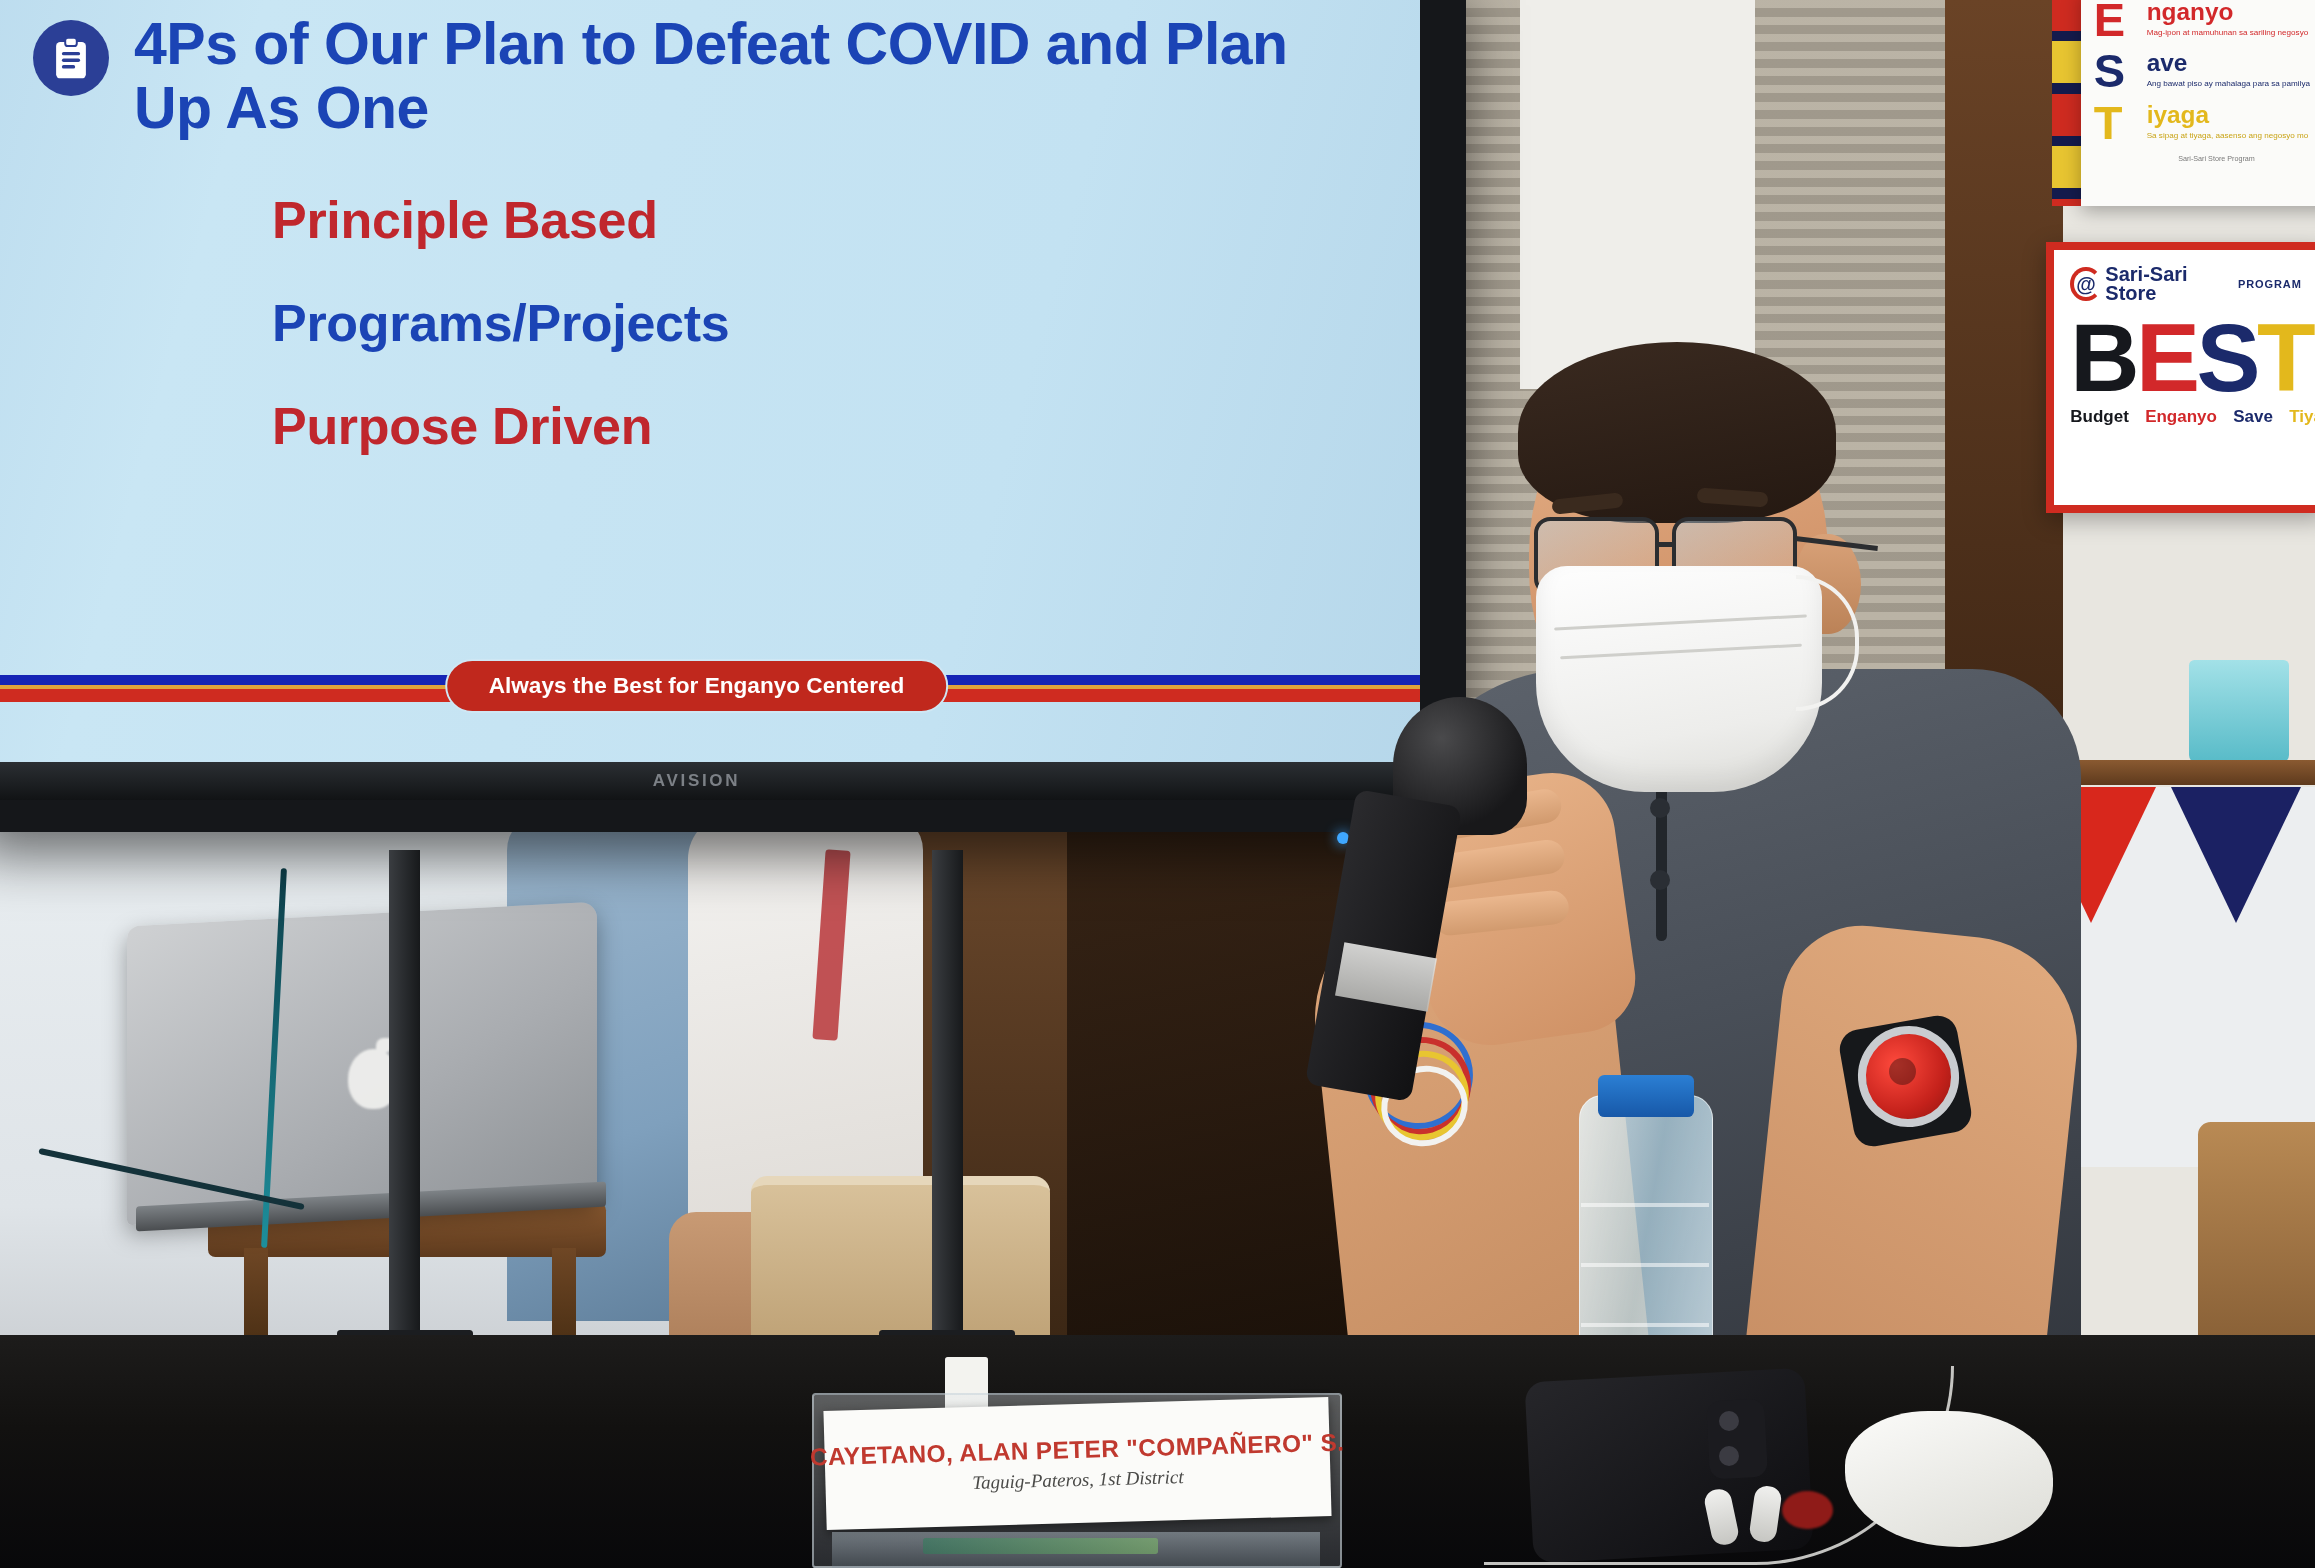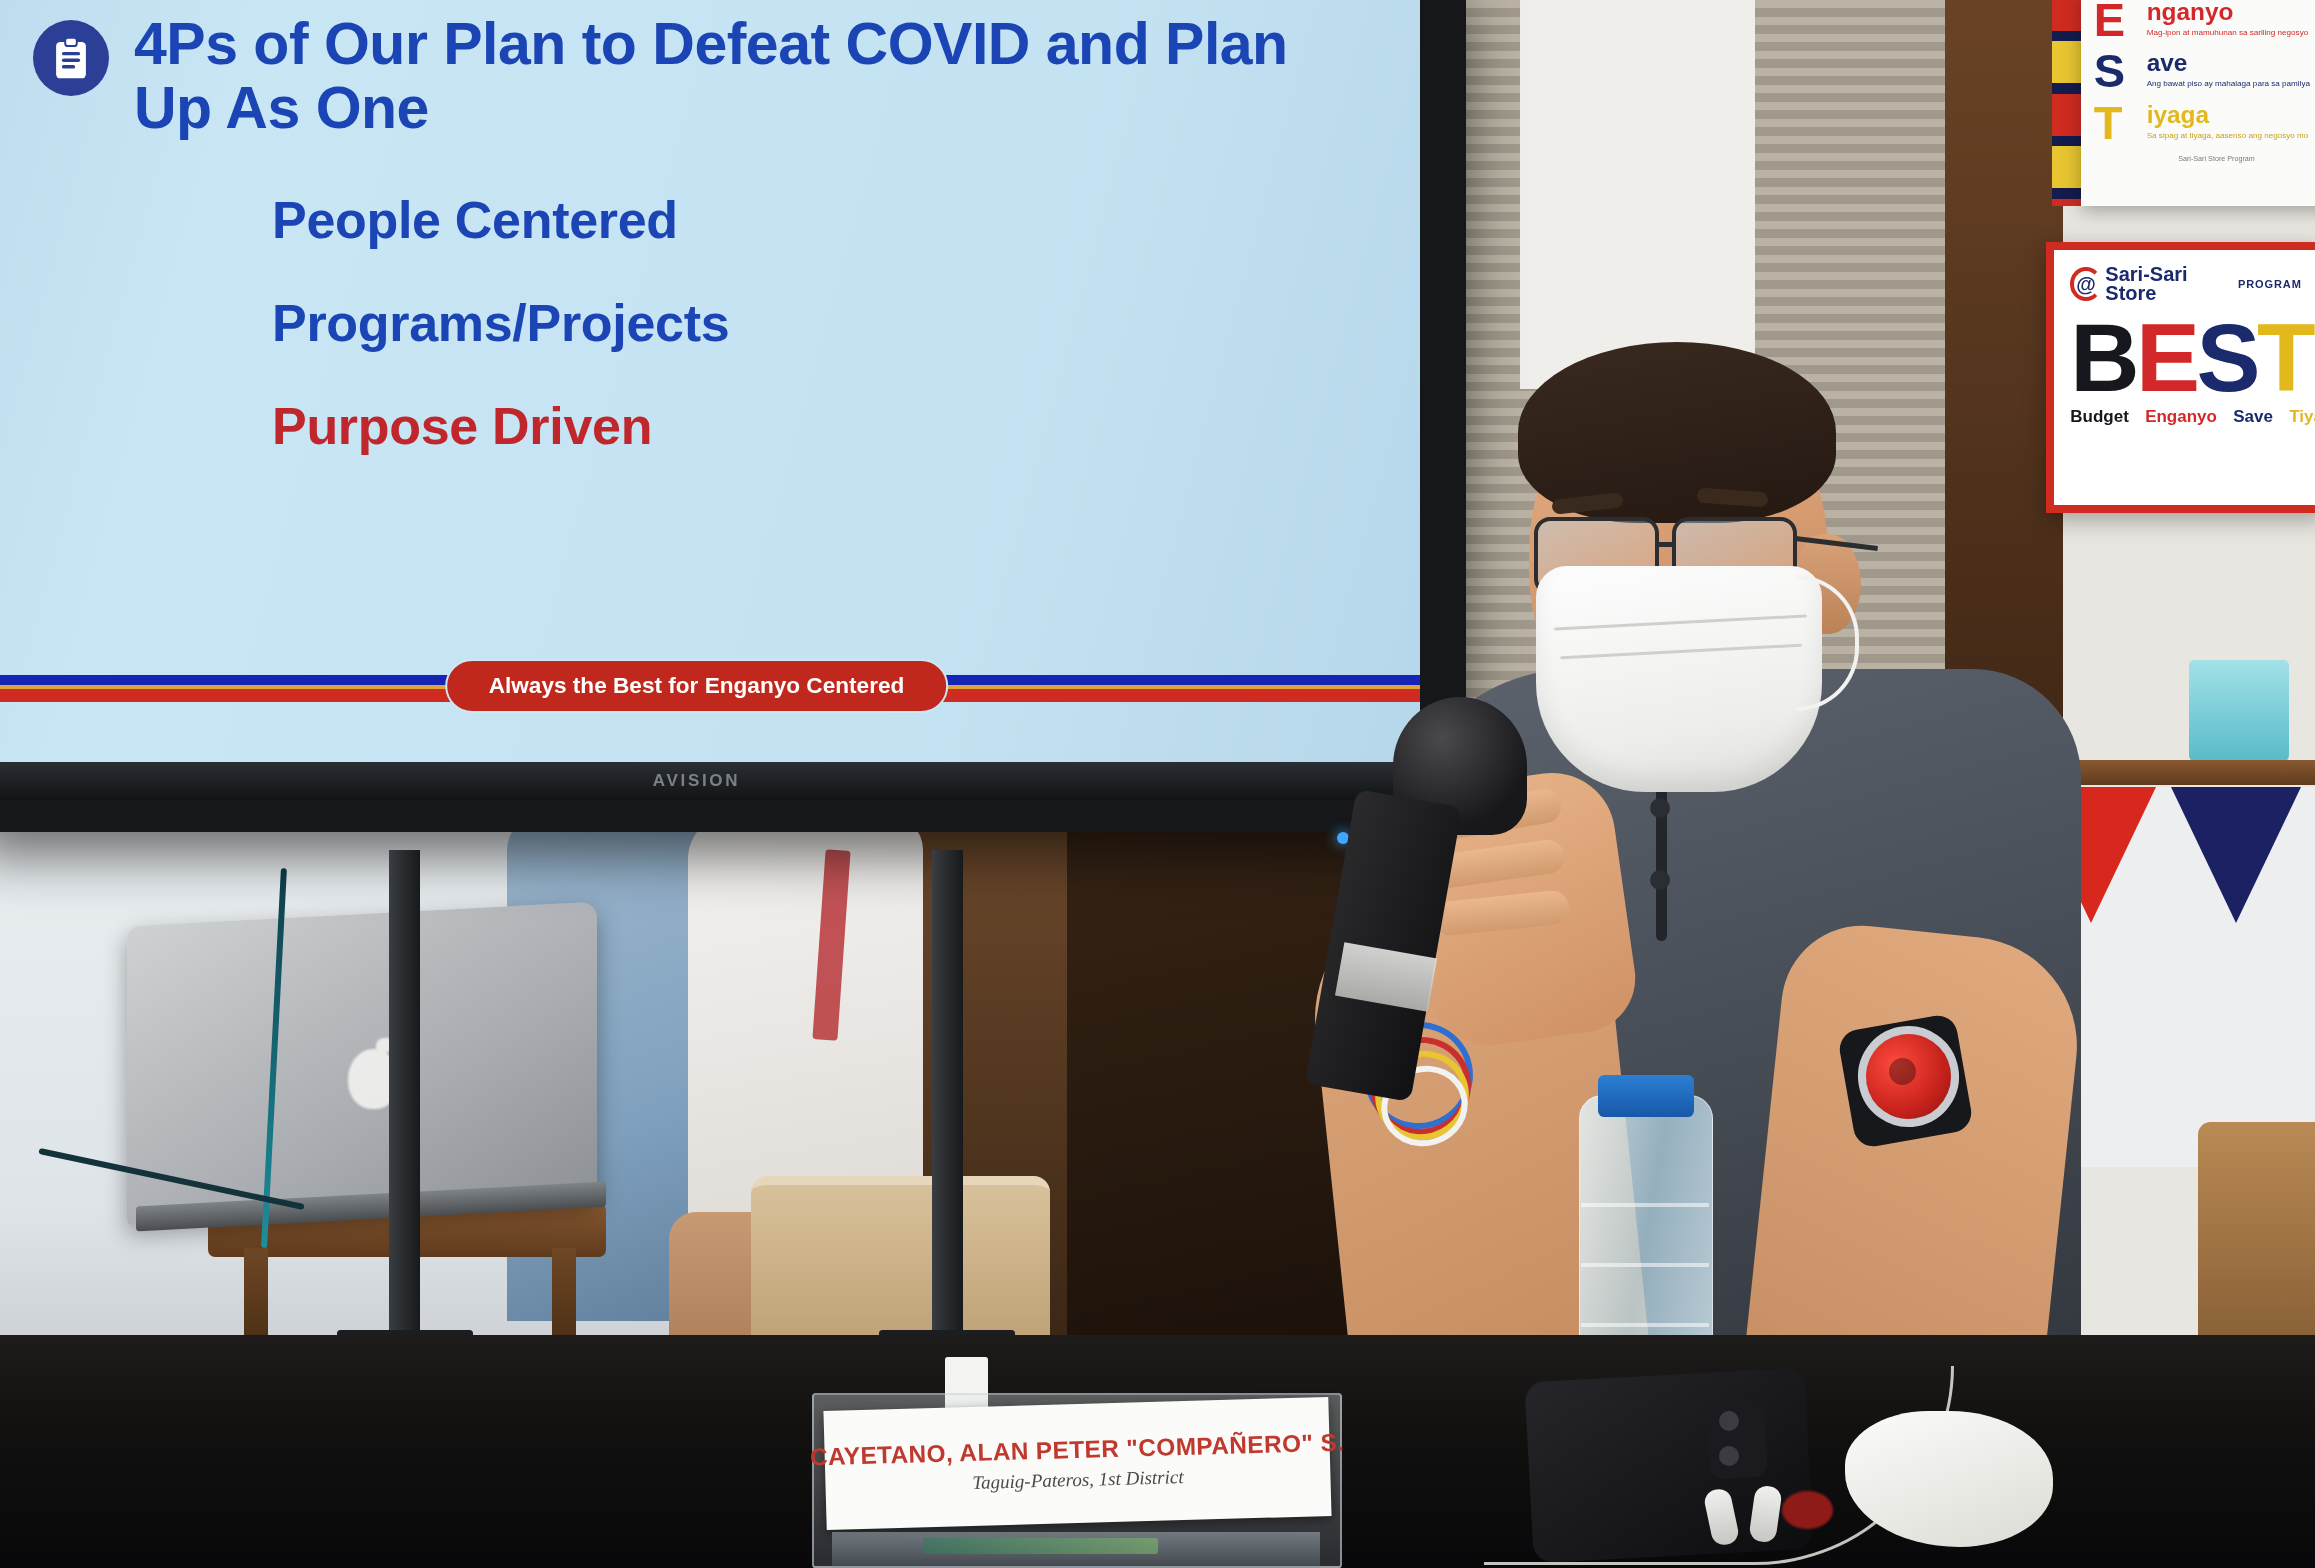--- a/index.html
+++ b/index.html
@@ -570,21 +570,21 @@
               <rect x="8.5" y="0.5" width="7" height="5" rx="1.6" fill="#ffffff" stroke="#2b3f96" stroke-width="1.2"></rect>
               <rect x="6.5" y="9" width="11" height="2.1" rx="1" fill="#2b3f96"></rect>
               <rect x="6.5" y="13" width="11" height="2.1" rx="1" fill="#2b3f96"></rect>
               <rect x="6.5" y="17" width="8" height="2.1" rx="1" fill="#2b3f96"></rect>
             </svg>
           </div>
           <div class="slide-title">4Ps of Our Plan to Defeat COVID and Plan Up As One</div>
         </div>
 
         <div class="bullets">
-          <div class="bullet b-blue">People Centered</div>
+          <div class="bullet b-red">Principle Based</div>
           <div class="bullet b-blue">Programs/Projects</div>
           <div class="bullet b-red">Purpose Driven</div>
         </div>
 
         <div class="slide-footer">
           <div class="rule"></div>
           <div class="footer-pill">
             <span>Always the Best for </span><b>Enganyo</b><span> Centered</span>
           </div>
         </div>

